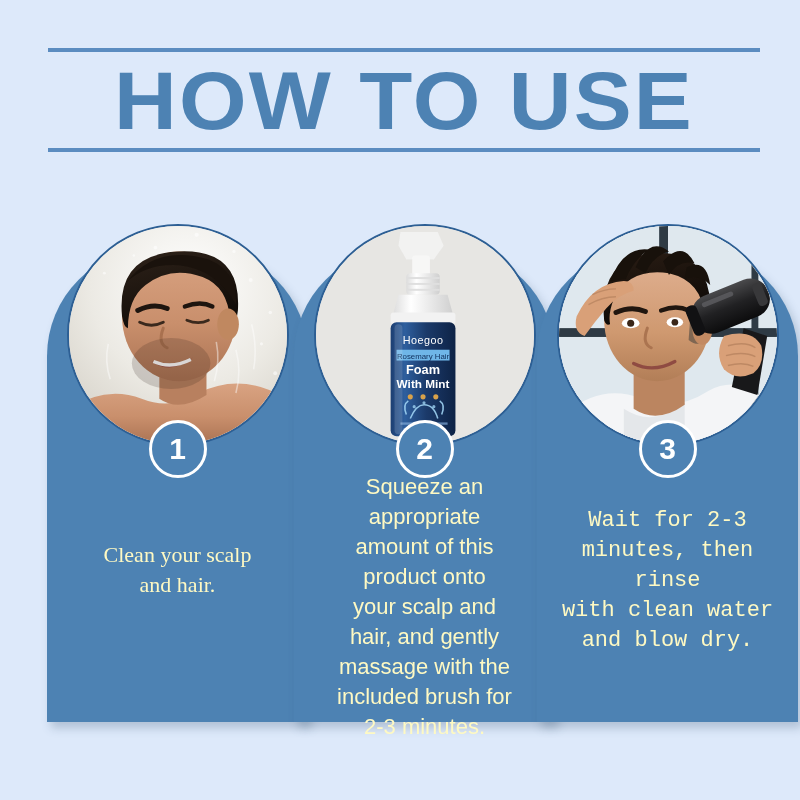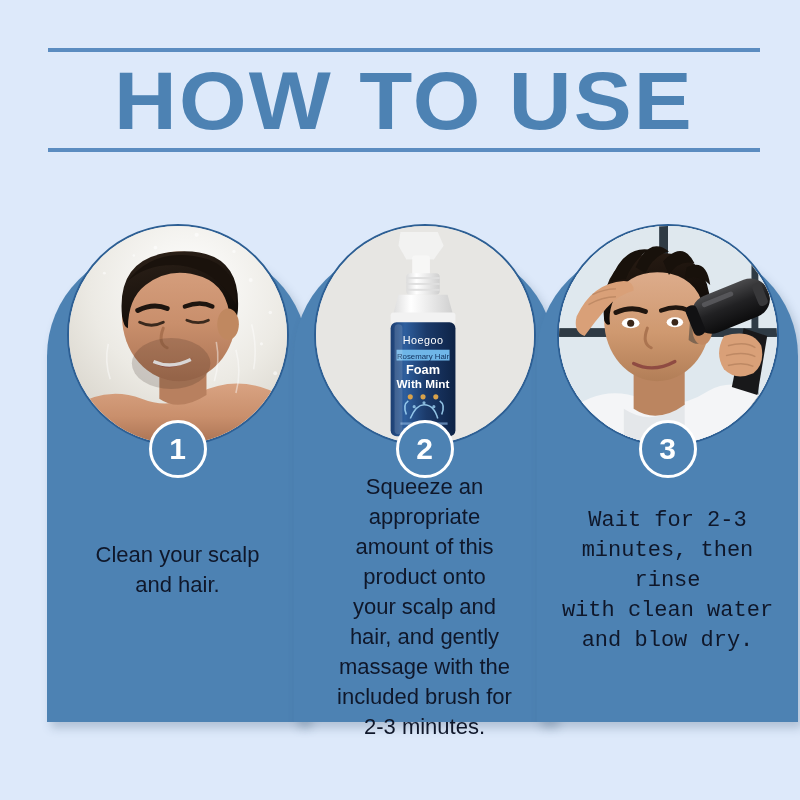--- a/index.html
+++ b/index.html
@@ -98,27 +98,27 @@
     line-height: 52px;
     text-align: center;
     z-index: 5;
   }
 
   
   .step-text {
     position: absolute;
     left: 8px;
     right: 8px;
-    color: #0f172a;
+    color: #fef9c3;
     font-size: 22px;
     line-height: 30px;
     text-align: center;
     white-space: pre-line;
   }
-  .card.c1 .step-text { top: 292px; }
+  .card.c1 .step-text { top: 292px; font-family: Liberation Serif, serif; }
   .card.c2 .step-text { top: 224px; }
   .card.c3 .step-text { top: 258px; font-family: Liberation Mono, monospace; }
 </style>
 </head>
 <body>
 
 <div class="title-block">
   <div class="rule top"></div>
   <div class="title-text">HOW TO USE</div>
   <div class="rule bottom"></div>

